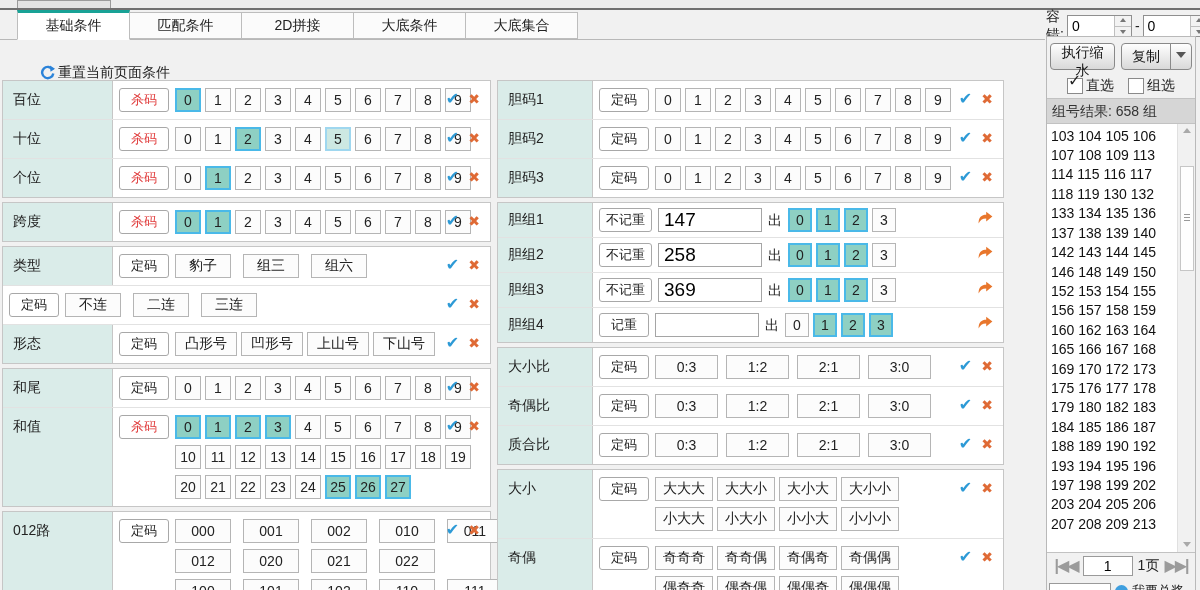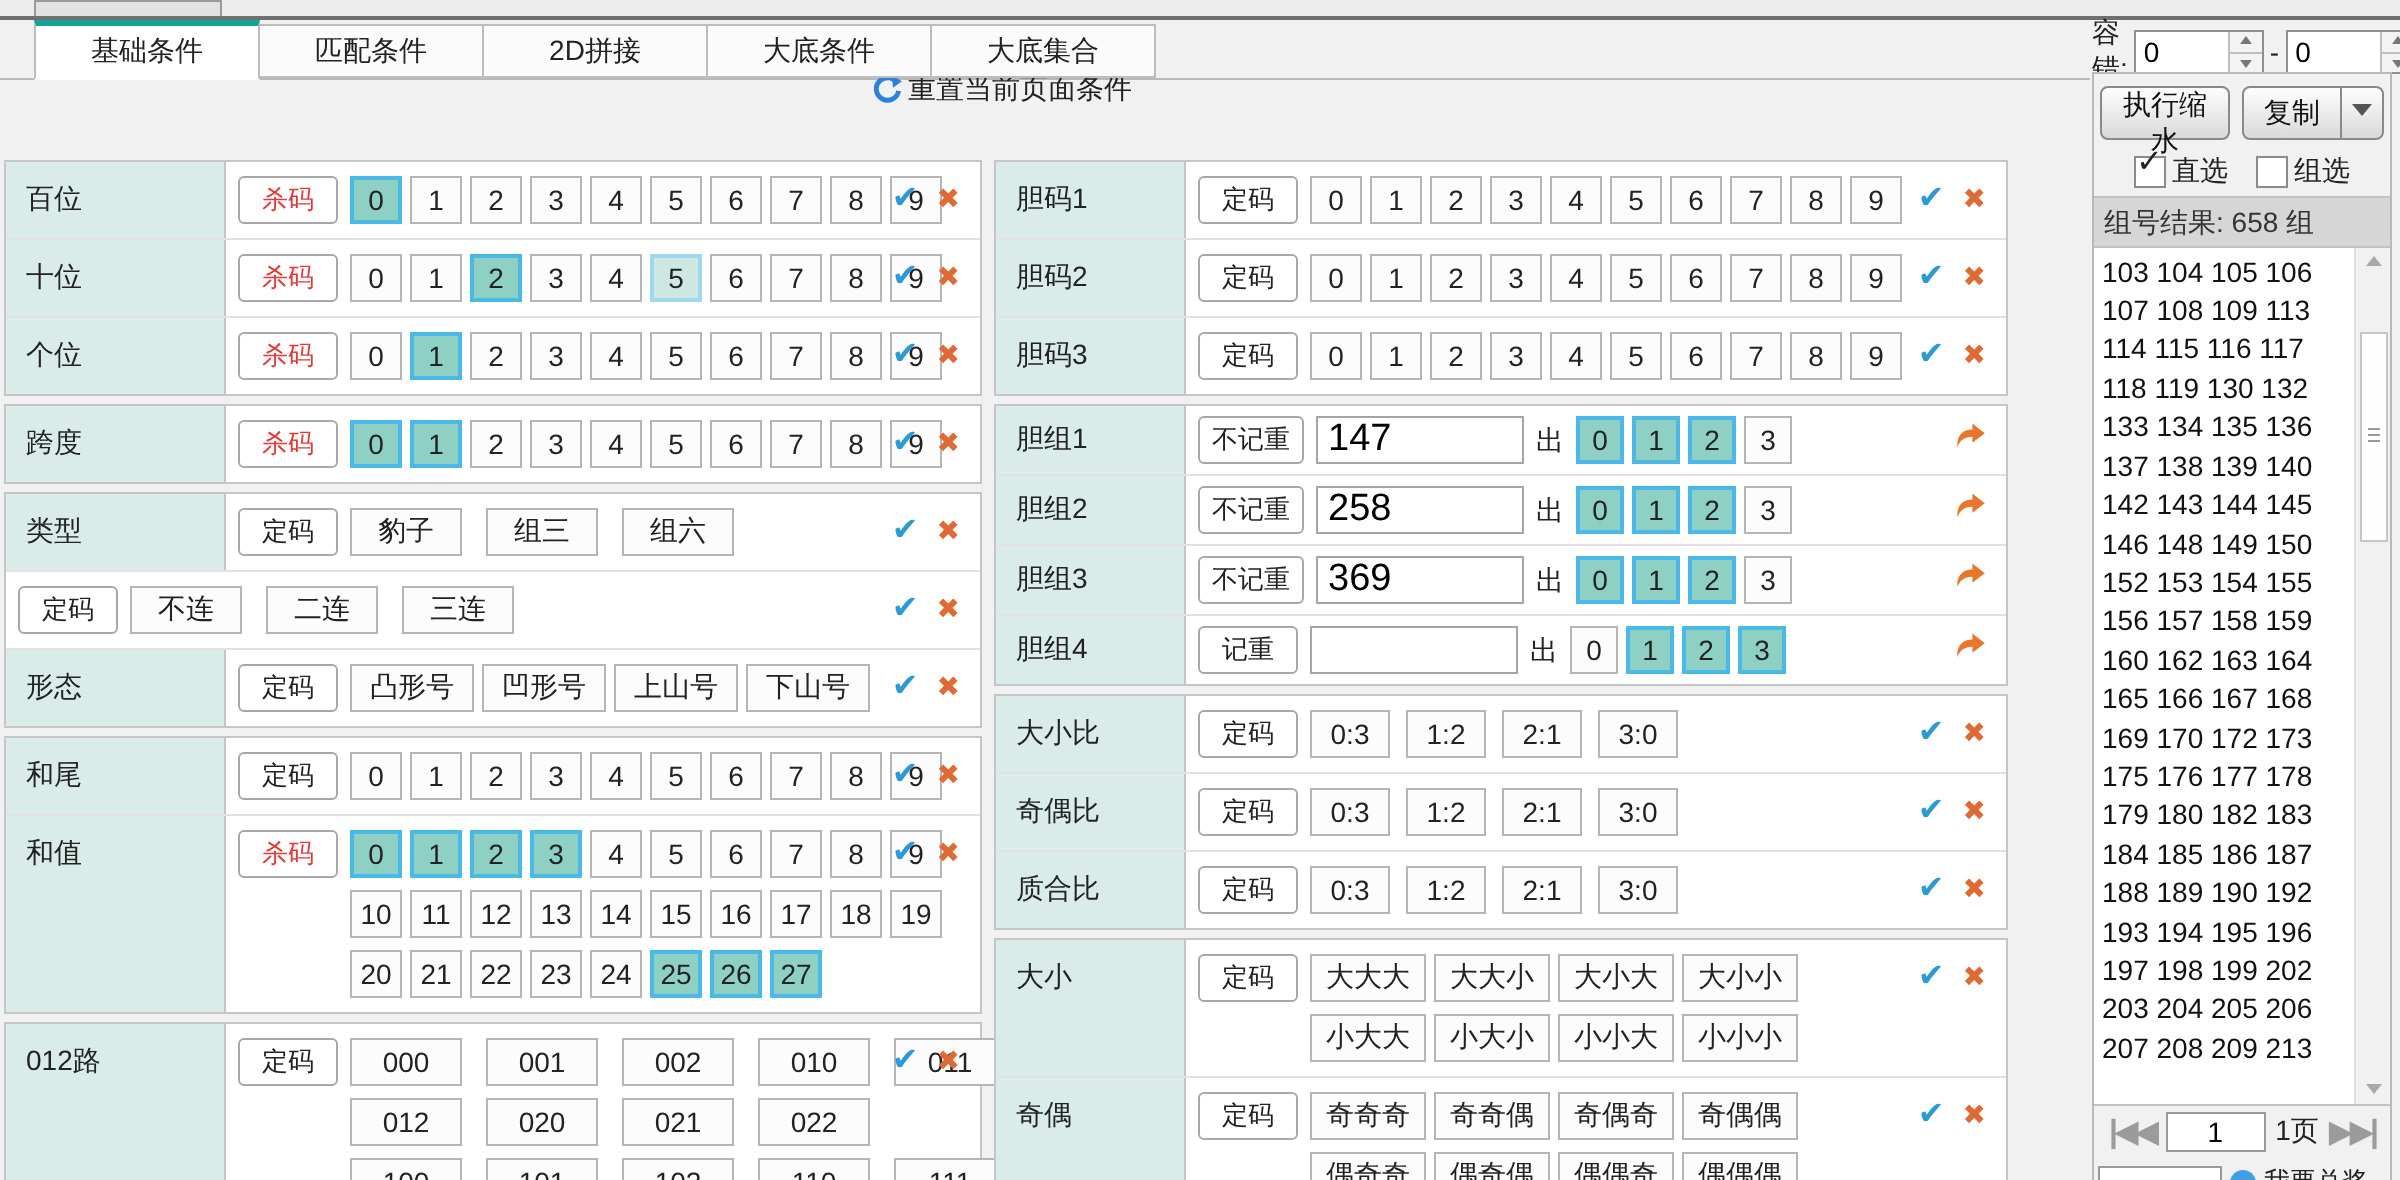--- a/index.html
+++ b/index.html
@@ -13,21 +13,21 @@
 
   
   .tabbar{position:absolute;top:10px;left:0;width:1045px;height:30px;box-sizing:border-box;
           border-bottom:1px solid #b8b8b8;display:flex;align-items:flex-end;padding-left:17px;}
   .tab{width:113px;height:27px;line-height:25px;text-align:center;border:1px solid #bdbdbd;
        margin-right:-1px;background:#fbfbfb;box-sizing:border-box;cursor:pointer;position:relative;z-index:1;}
   .tab.active{height:30px;line-height:25px;border-top:3px solid #18a296;background:#fff;
        border-bottom:1px solid #fff;margin-bottom:-1px;z-index:2;}
 
   
-  .reset-row{position:absolute;top:36px;left:0;width:1002px;text-align:center;}
+  .reset-row{position:absolute;top:64px;left:0;width:1002px;text-align:left;padding-left:40px;}
   .reset-link{cursor:pointer;color:#222;}
   .reset-link svg{vertical-align:-3px;margin-right:3px;}
 
   
   .col{position:absolute;top:80px;}
   .col-left{left:2px;width:489px;}
   .col-mid{left:497px;width:507px;}
   .group{background:#fff;border:1px solid #c6c6c6;margin-bottom:4px;}
   .frow{position:relative;display:flex;min-height:38px;box-sizing:border-box;}
   .frow + .frow{border-top:1px solid #e2e2e2;}
@@ -42,21 +42,21 @@
         font-size:13px;font-family:inherit;padding:0 6px;margin-top:2px;cursor:pointer;color:#222;}
   .mode.kill{color:#e03a3a;}
   .lines{display:flex;flex-direction:column;gap:2px;}
   .line{display:flex;gap:4px;height:28px;align-items:center;}
   .g012 .line,.gword .line{gap:12px;}
   .gratio .line{gap:8px;}
   .cell{display:inline-flex;align-items:center;justify-content:center;height:24px;box-sizing:border-box;
         border:1px solid #b5b5b5;background:#fcfcfc;font-size:14px;cursor:pointer;}
   .cell.sel{background:#8ed0c3;border:2px solid #4ab9e8;}
   .cell.sel2{background:#cde8e2;border:2px solid #9fd7ef;}
-  .w24{width:24px;}.w26{width:26px;}.w38{width:40px;}.w56{width:56px;}.w58{width:58px;}.w62{width:62px;}
+  .w24{width:24px;}.w26{width:26px;}.w38{width:63px;}.w56{width:56px;}.w58{width:58px;}.w62{width:62px;}
   .dg-input{width:104px;height:24px;box-sizing:border-box;border:1px solid #a5a5a5;margin-top:2px;
         padding:0 5px;font-size:19px;font-family:inherit;}
   .chu{padding-top:6px;}
   .ficons{position:absolute;right:10px;top:8px;display:flex;gap:9px;align-items:center;}
   .check{color:#2d9ad6;font-size:16px;font-weight:bold;}
   .xmark{color:#df6a35;font-size:14px;font-weight:bold;}
   .farrow{position:absolute;right:10px;top:8px;}
 
   
   .rpanel{position:absolute;left:1046px;top:0;width:151px;height:610px;}

